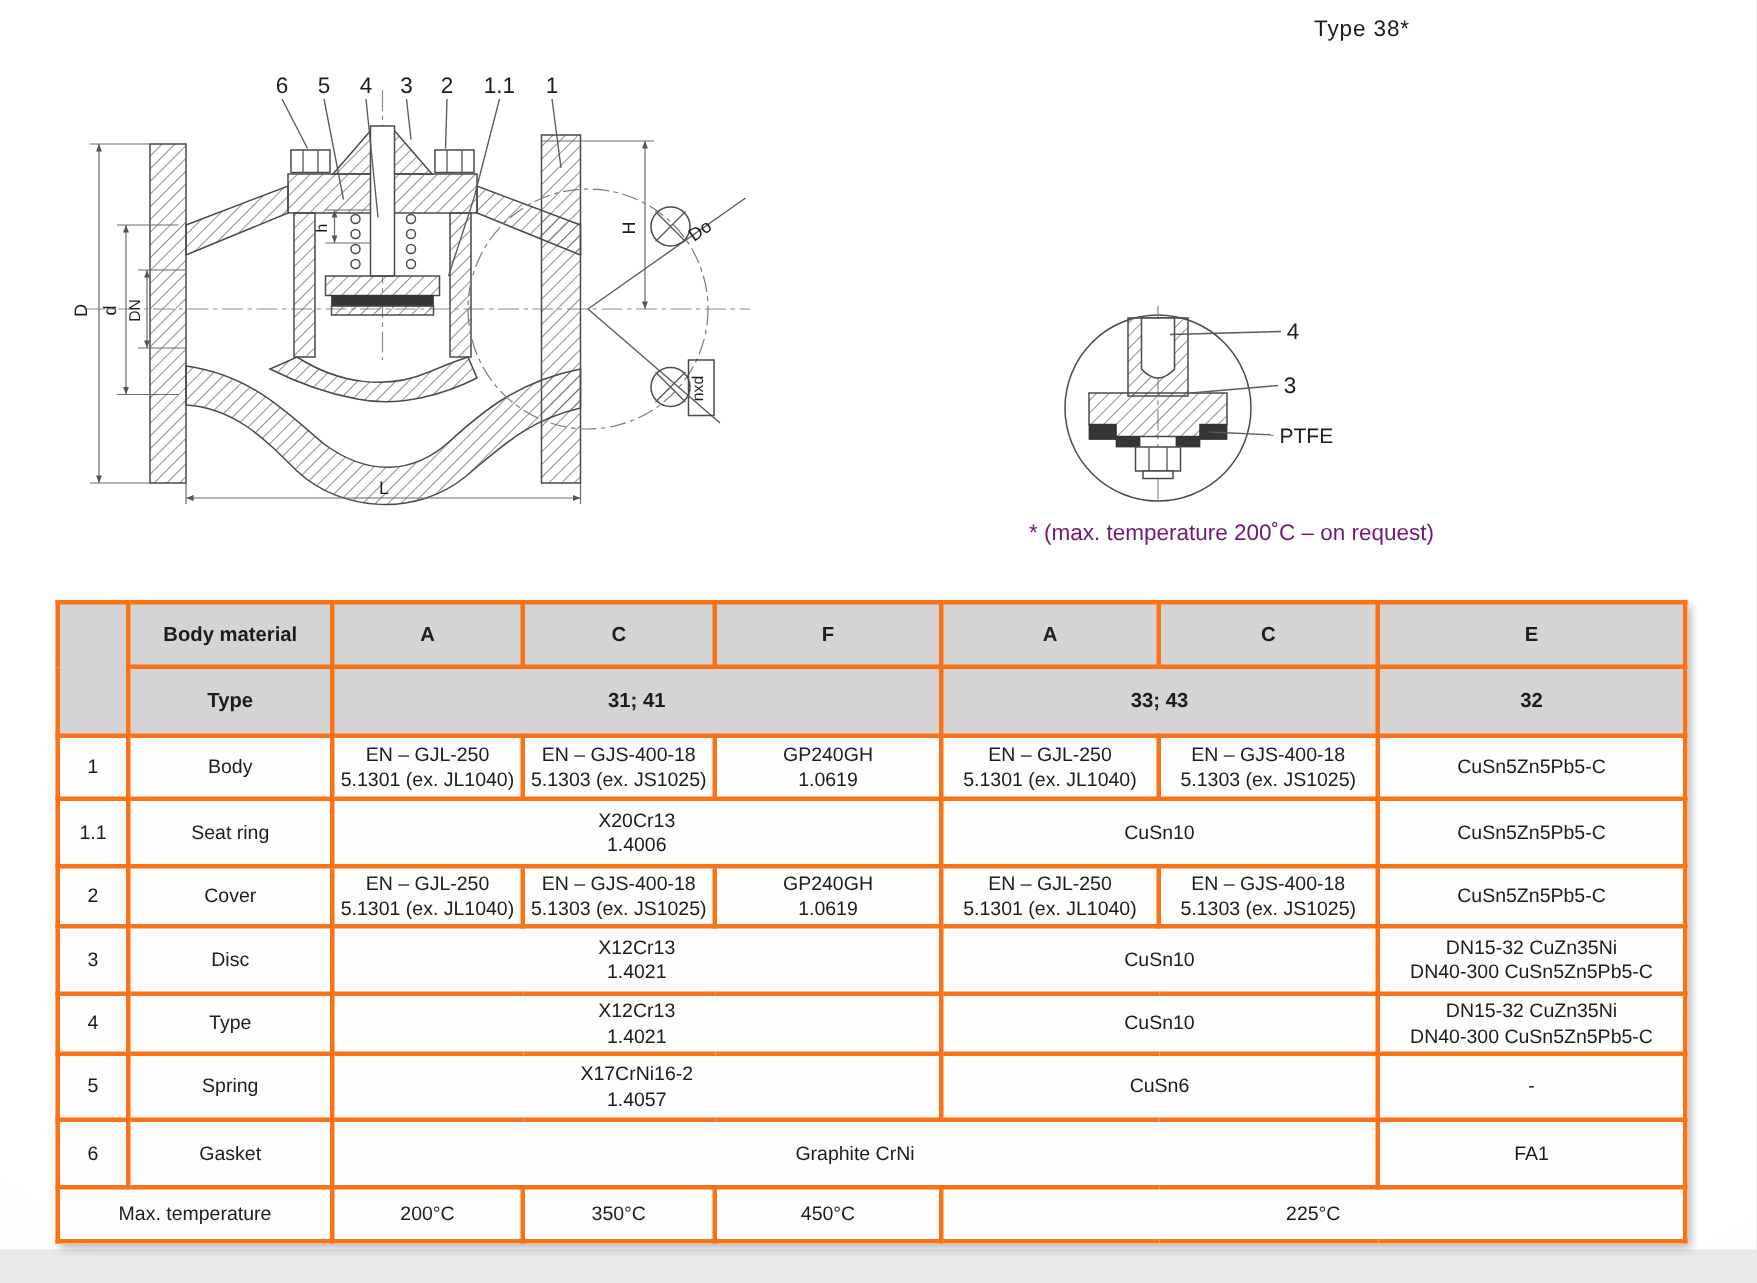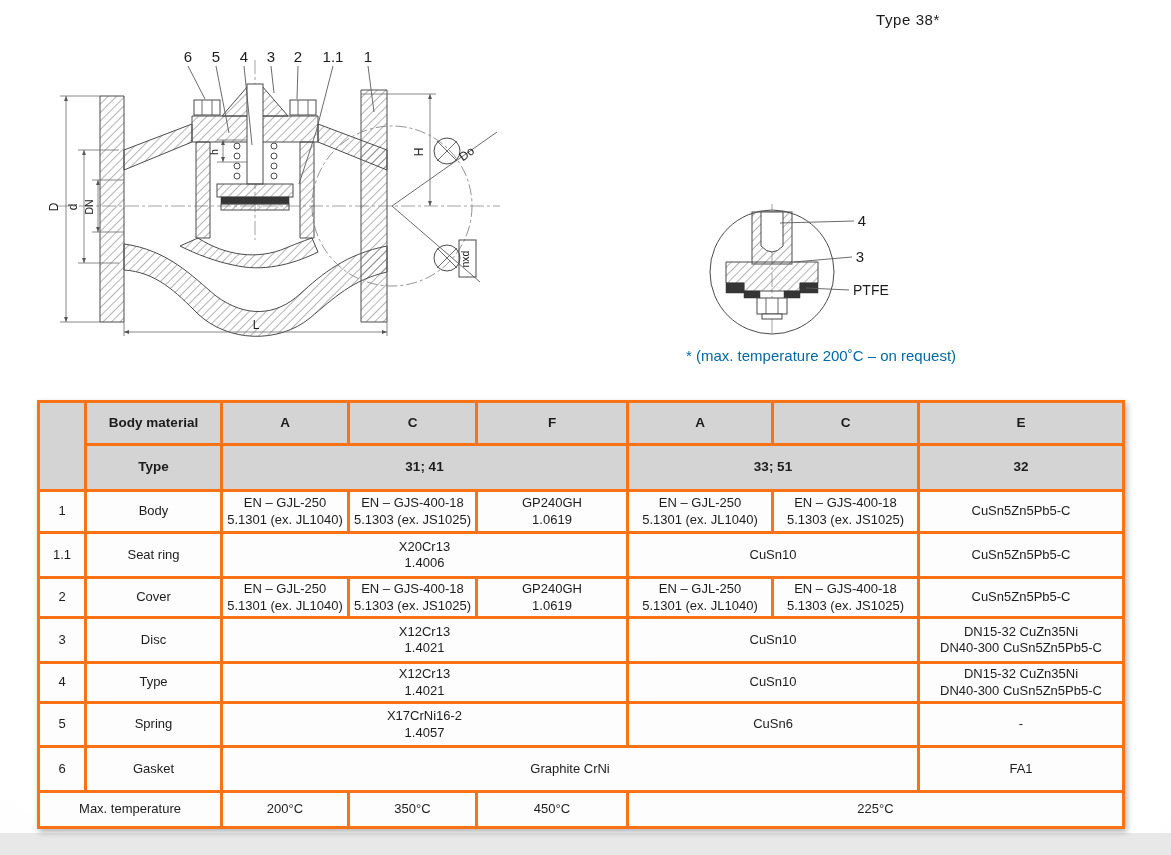--- a/index.html
+++ b/index.html
@@ -11,21 +11,21 @@
     position:absolute;left:0;top:0;width:1171px;height:833px;
     background:radial-gradient(130% 115% at 52% 45%, #ffffff 58%, #ededed 100%);
   }
   .bottom-strip{position:absolute;left:0;top:833px;width:1171px;height:22px;background:#e8e8e8}
   .title{
     position:absolute;left:700px;top:11px;width:240px;text-align:right;
     font-size:15px;letter-spacing:.6px;color:#1a1a1a;
   }
   .note{
     position:absolute;left:626px;top:347px;width:390px;text-align:center;
-    font-size:15px;color:#0369a1;
+    font-size:15px;color:#701a75;
   }
   svg.diagram{position:absolute;left:0;top:0}
   svg text{font-family:"Liberation Sans",sans-serif;fill:#1c1c1c}
   .hatched{fill:url(#hatch);stroke:#4a4a4a;stroke-width:1}
   .solid{fill:#353535;stroke:#353535;stroke-width:.5}
   .white{fill:#ffffff;stroke:#4a4a4a;stroke-width:1}
   .outline{fill:none;stroke:#4a4a4a;stroke-width:1}
   .thin{fill:none;stroke:#5a5a5a;stroke-width:.9}
   .dim{fill:none;stroke:#6a6a6a;stroke-width:.8}
   .centerline{fill:none;stroke:#8a8a8a;stroke-width:.8;stroke-dasharray:14 3 3 3}
@@ -215,21 +215,21 @@
       <td class="hd">A</td>
       <td class="hd">C</td>
       <td class="hd">F</td>
       <td class="hd">A</td>
       <td class="hd">C</td>
       <td class="hd">E</td>
     </tr>
     <tr style="height:46px">
       <td class="hd">Type</td>
       <td class="hd" colspan="3">31; 41</td>
-      <td class="hd" colspan="2">33; 51</td>
+      <td class="hd" colspan="2">33; 43</td>
       <td class="hd">32</td>
     </tr>
     <tr style="height:42px">
       <td>1</td>
       <td>Body</td>
       <td>EN – GJL-250
 5.1301 (ex. JL1040)</td>
       <td>EN – GJS-400-18
 5.1303 (ex. JS1025)</td>
       <td>GP240GH

